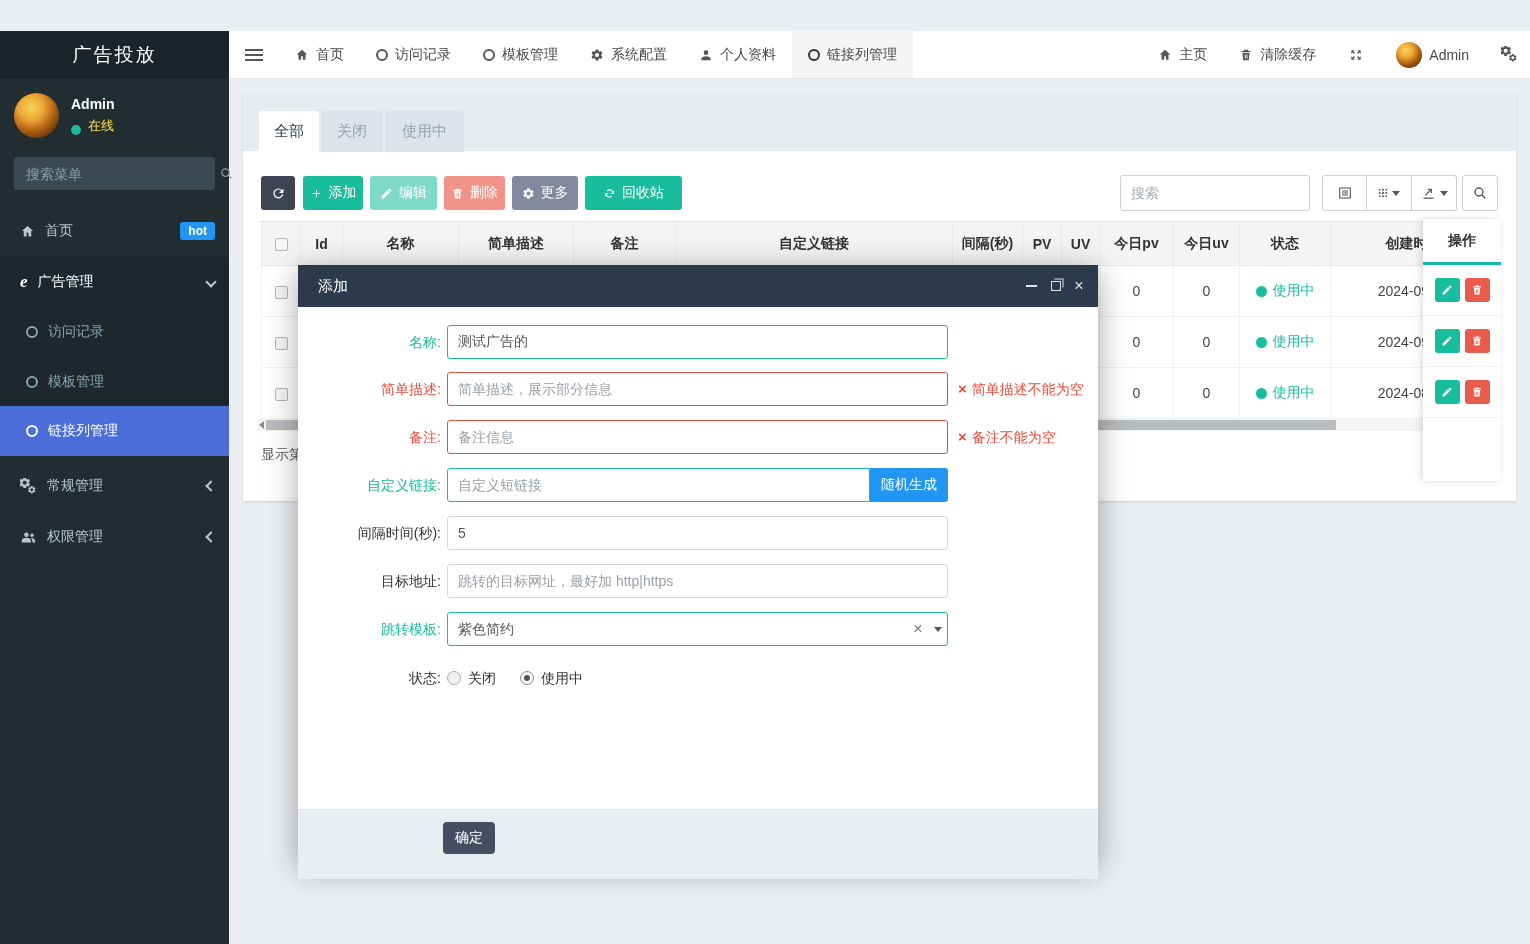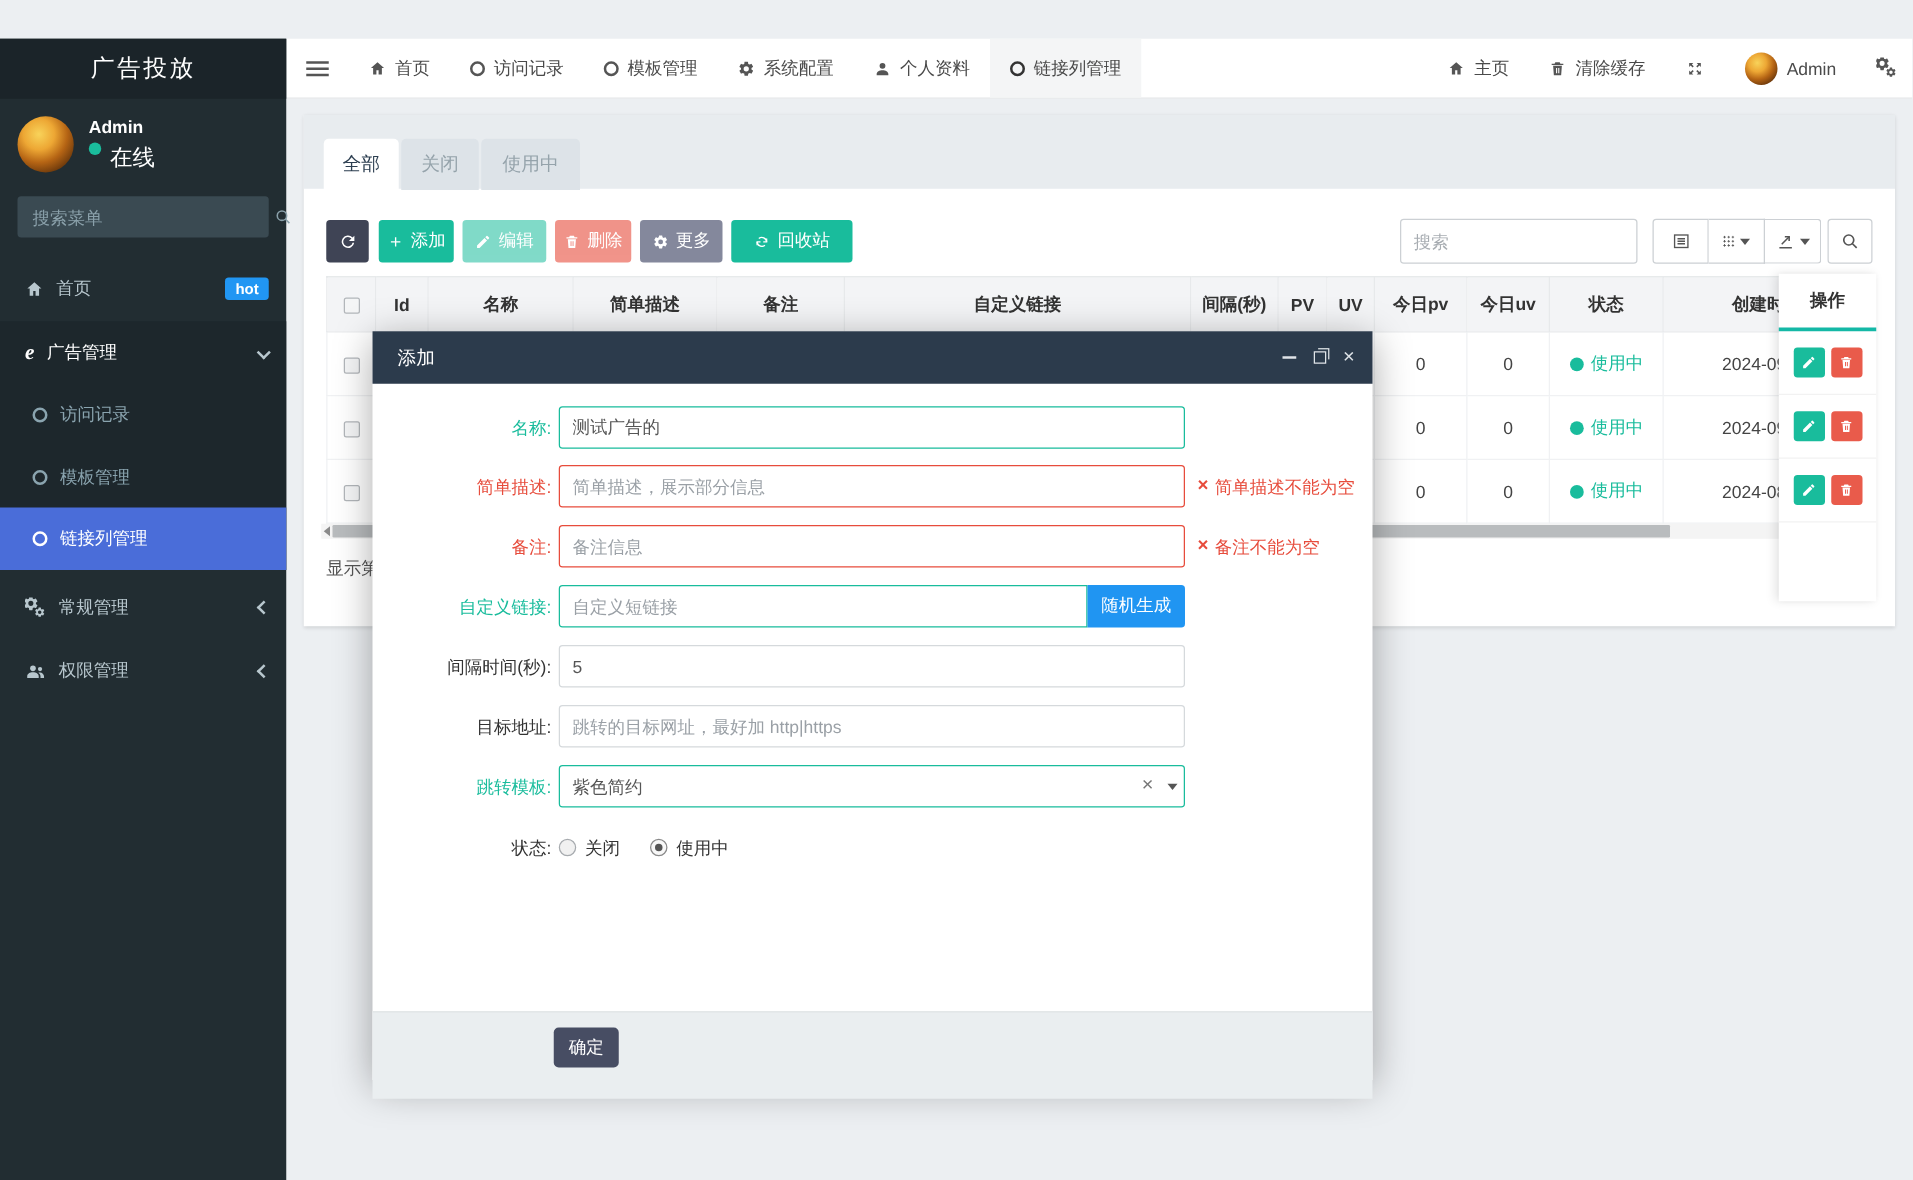--- a/index.html
+++ b/index.html
@@ -8,21 +8,21 @@
   .abs { position:absolute; }
   svg { display:block; }
 
   
   .sidebar { left:0; top:0; width:229px; height:944px; background:#222d32; z-index:5; }
   .sb-title { height:48px; background:#1b2429; color:#fff; font-size:19px; display:flex; align-items:center; justify-content:center; letter-spacing:2px; }
   .sb-user { position:absolute; top:60px; left:14px; right:14px; height:48px; display:flex; align-items:center; }
   .avatar { width:45px; height:45px; border-radius:50%; background:radial-gradient(circle at 38% 32%, #f8d35a 0%, #eda734 30%, #b56414 55%, #6e3a0c 78%, #3c2005 100%); flex:none; }
   .sb-user-meta { margin-left:12px; }
   .sb-user-name { color:#fff; font-weight:bold; font-size:14px; }
-  .sb-user-status { color:#ffffff; font-size:18px; margin-top:5px; display:flex; align-items:flex-start; }
+  .sb-user-status { color:#fde047; font-size:13px; margin-top:5px; display:flex; align-items:flex-end; }
   .dot { width:10px; height:10px; border-radius:50%; background:#1abc9c; display:inline-block; margin-right:7px; }
   .sb-search { position:absolute; top:126px; left:14px; right:14px; height:33px; background:#3a4a52; border-radius:3px; display:flex; align-items:center; }
   .sb-search input { flex:1; background:transparent; border:none; outline:none; color:#cfd8dc; font-size:14px; padding:0 12px; font-family:inherit; }
   .sb-search input::placeholder { color:#8aa0aa; }
   .sb-search .sicon { margin-right:10px; color:#8aa0aa; }
   .sb-item { position:absolute; left:0; width:229px; height:50px; display:flex; align-items:center; padding:0 14px 0 20px; color:#b8c7ce; cursor:pointer; }
   .sb-item .lbl { margin-left:10px; }
   .sb-badge { margin-left:auto; background:#2196f3; color:#fff; font-size:12px; font-weight:bold; padding:2px 8px; border-radius:3px; }
   .sb-group-bg { position:absolute; left:0; width:229px; background:#1d272c; }
   .sb-sub { padding-left:26px; color:#8aa4af; }

